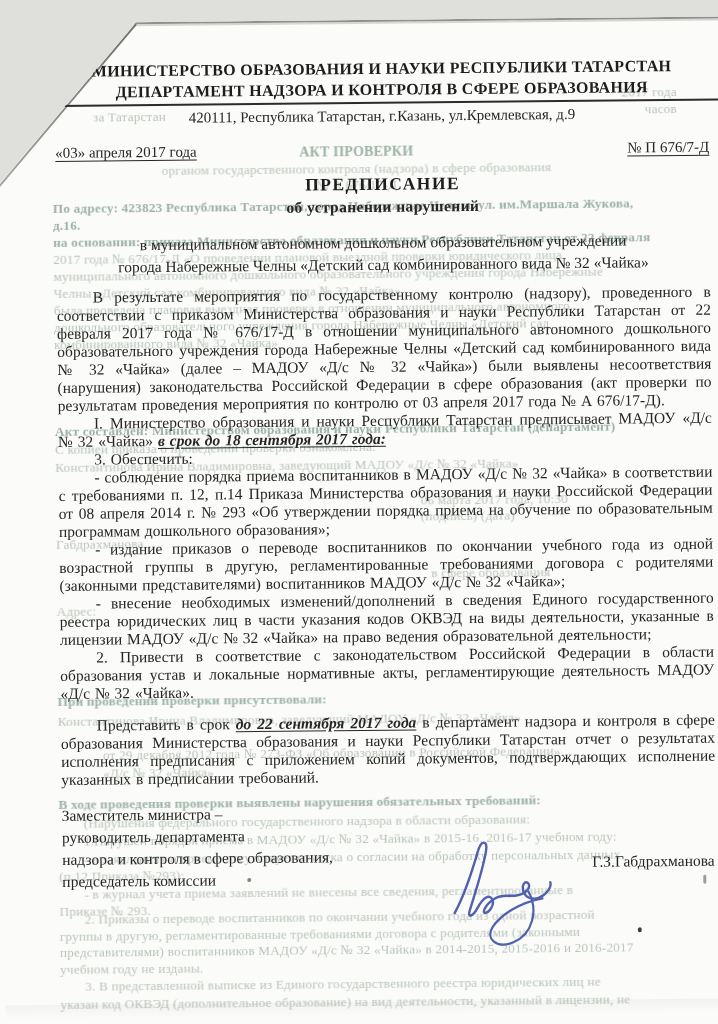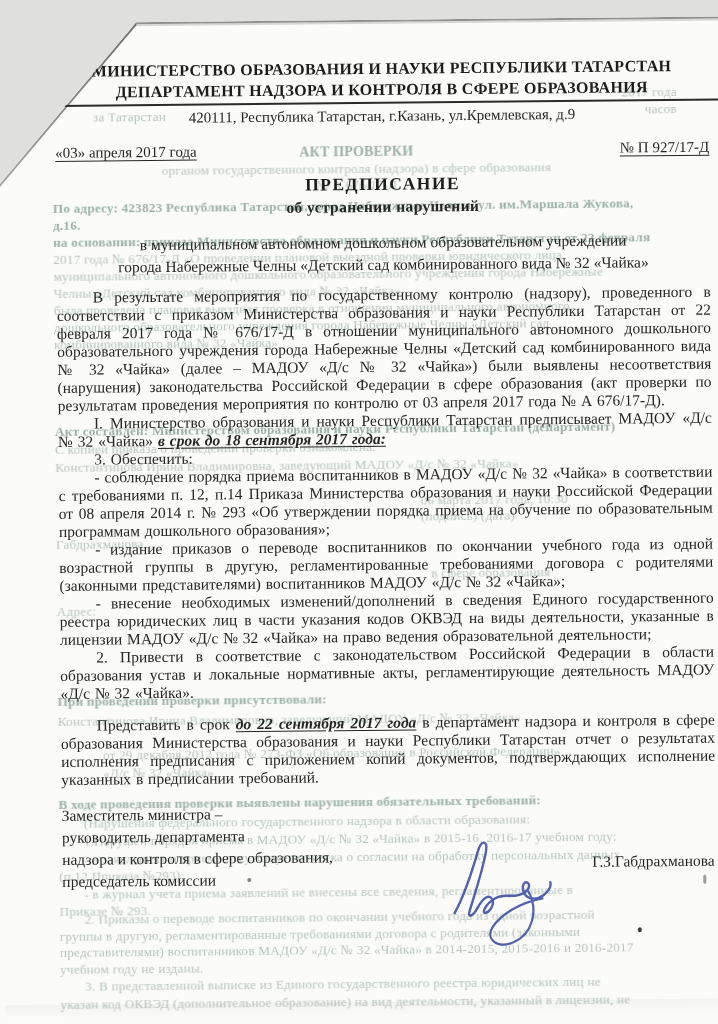--- a/index.html
+++ b/index.html
@@ -138,21 +138,21 @@
         </div>
 
       <div class="front">
         <div class="hdr">МИНИСТЕРСТВО ОБРАЗОВАНИЯ И НАУКИ РЕСПУБЛИКИ ТАТАРСТАН</div>
         <div class="hdr">ДЕПАРТАМЕНТ НАДЗОРА И КОНТРОЛЯ В СФЕРЕ ОБРАЗОВАНИЯ</div>
         <div class="rule"></div>
         <div class="addr">420111, Республика Татарстан, г.Казань, ул.Кремлевская, д.9</div>
 
         <div class="meta-row">
           <span class="u">«03» апреля 2017 года</span>
-          <span class="u">№ П 927/17-Д</span>
+          <span class="u">№ П 676/7-Д</span>
         </div>
 
         <div class="title">ПРЕДПИСАНИЕ</div>
         <div class="subtitle">об устранении нарушений</div>
 
         <div class="recipient">
           <div>в муниципальном автономном дошкольном образовательном учреждении</div>
           <div>города Набережные Челны «Детский сад комбинированного вида № 32 «Чайка»</div>
         </div>
 

